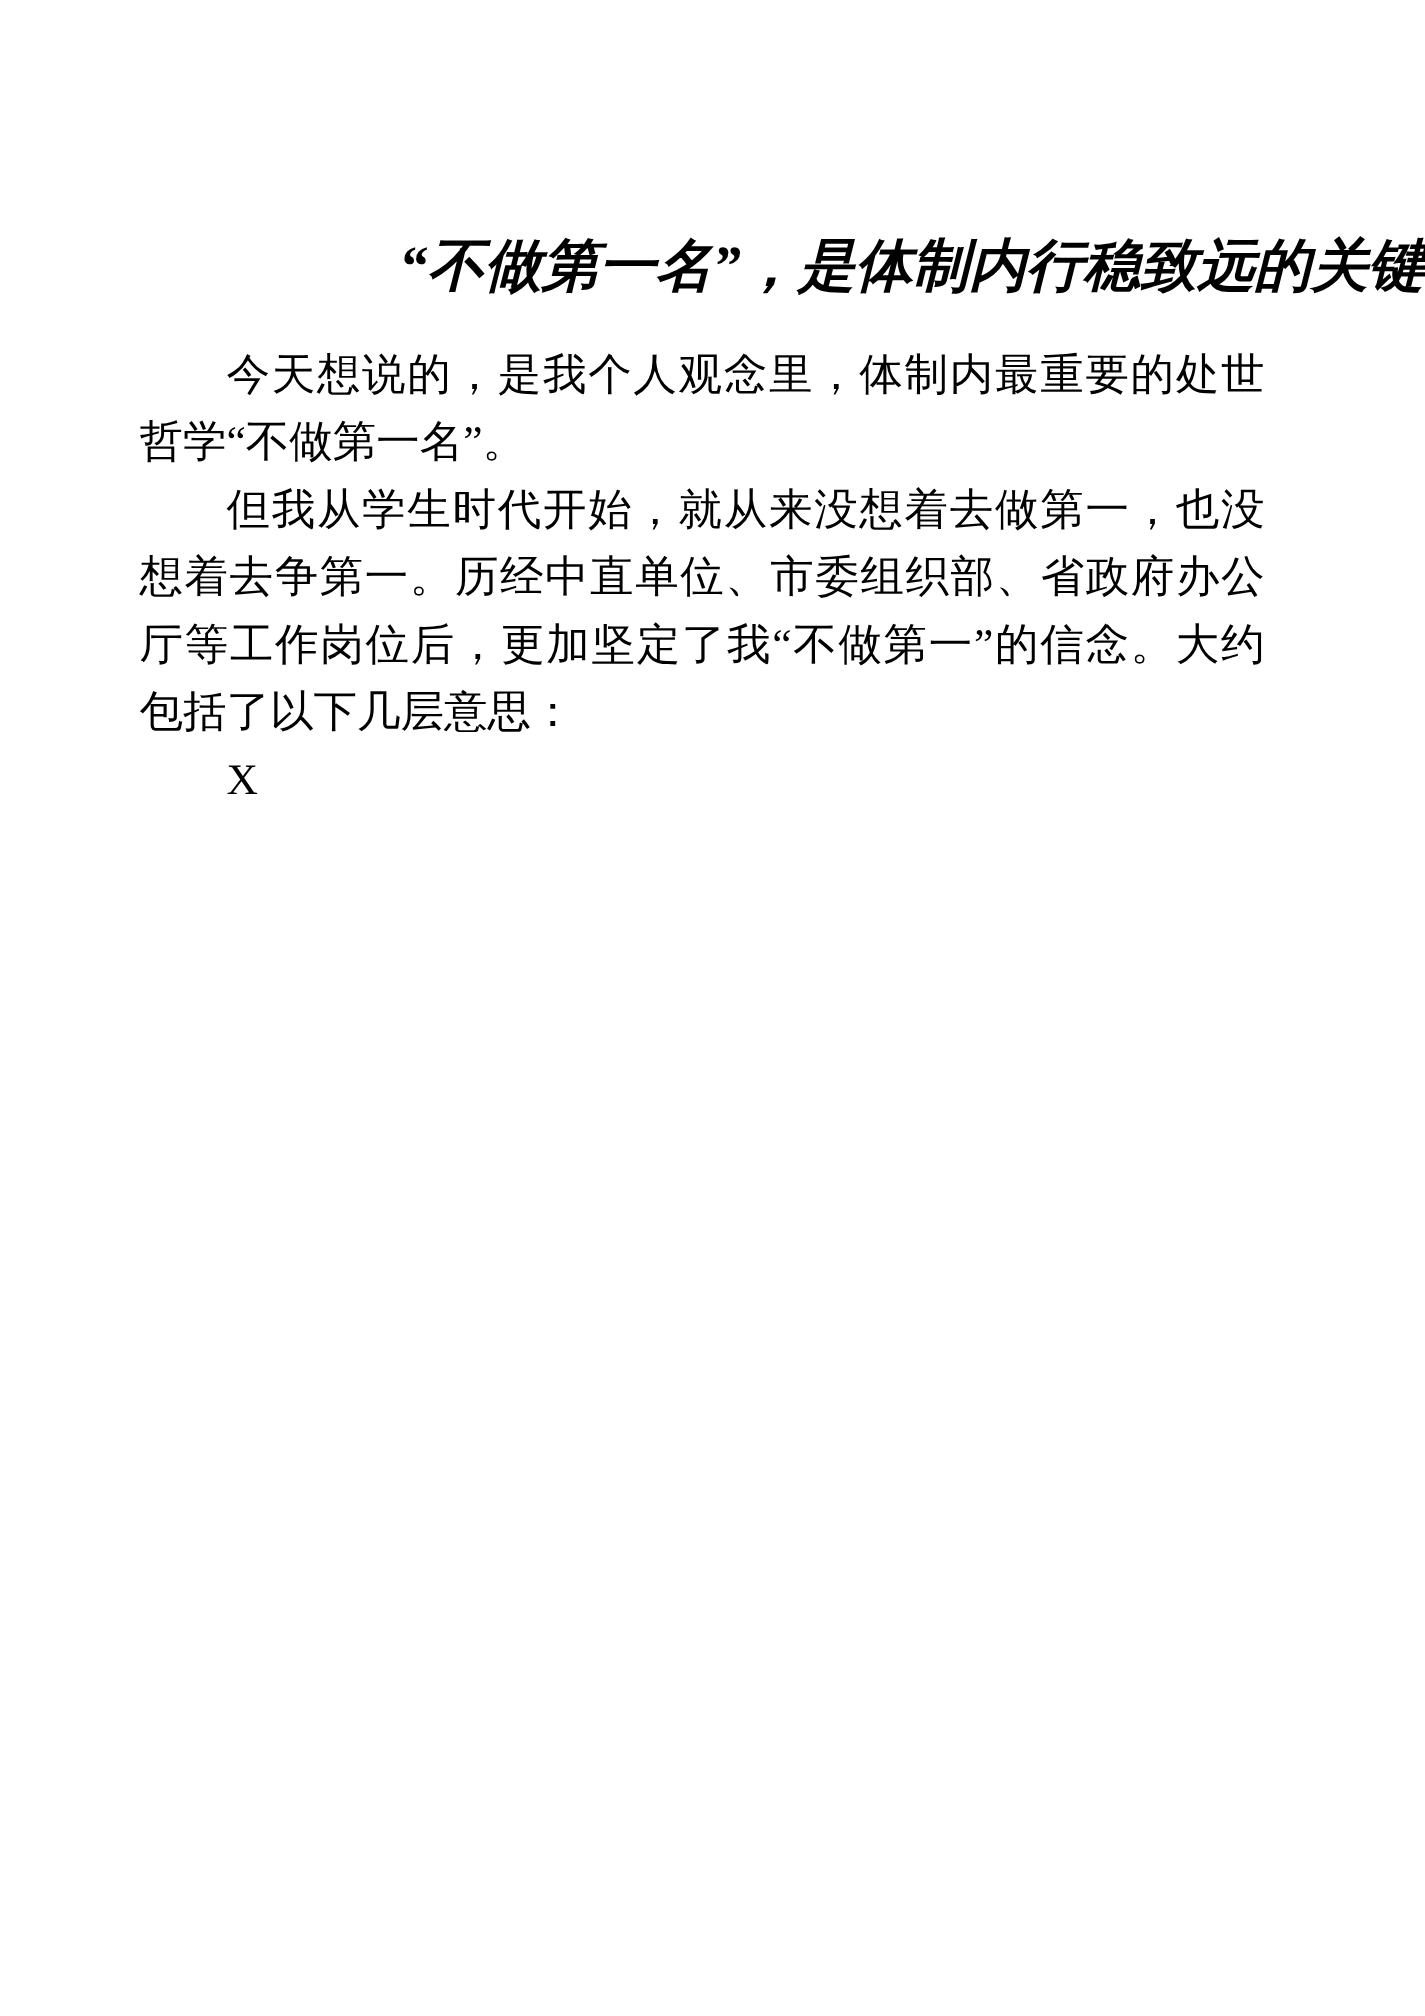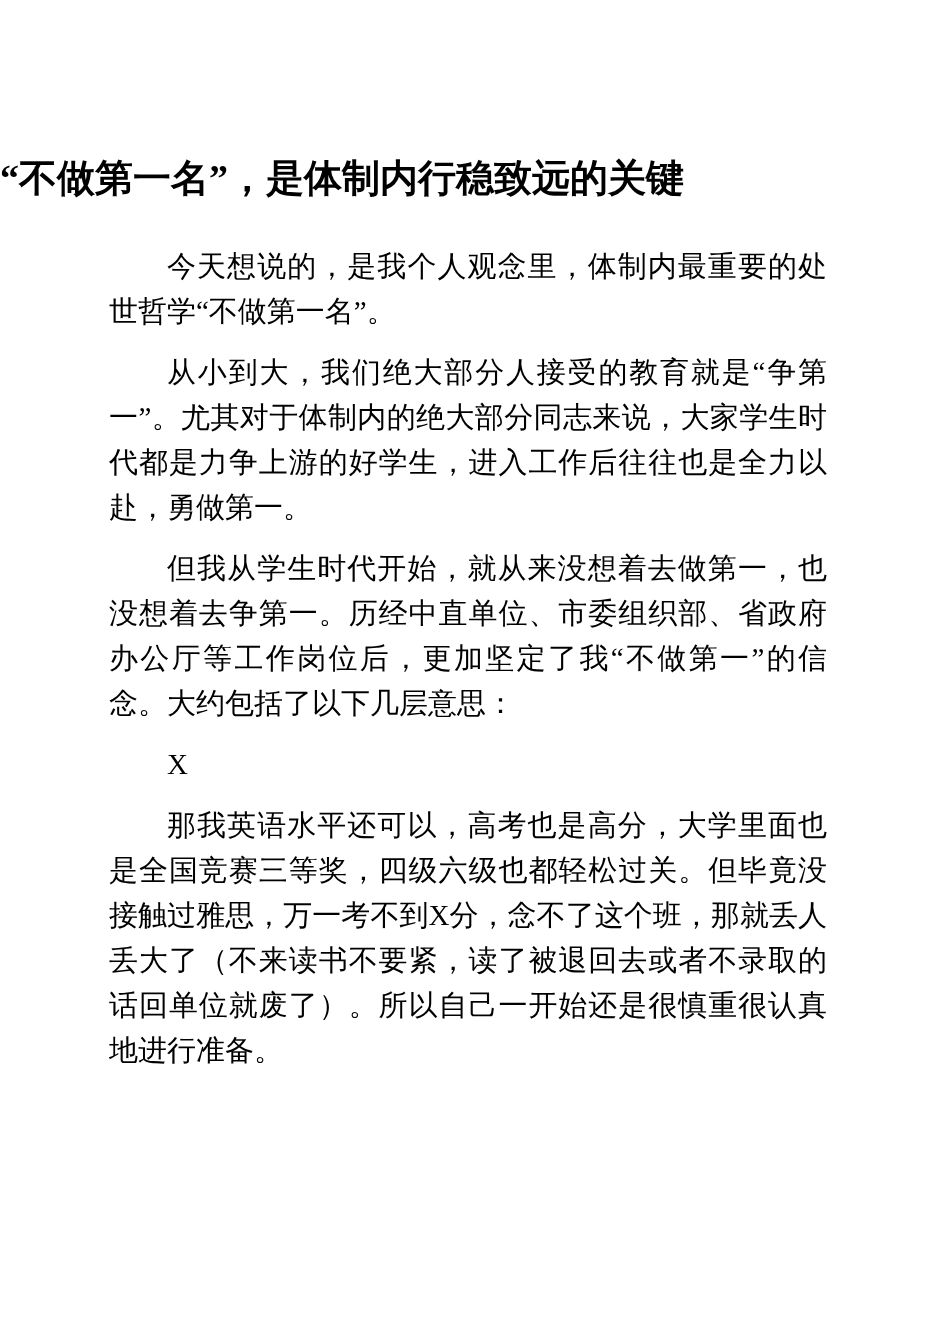--- a/index.html
+++ b/index.html
@@ -14,49 +14,48 @@
     background: #ffffff;
     color: #000000;
     font-family: "Liberation Serif", "DejaVu Serif", serif;
     overflow: hidden;
   }
   .doc-title {
     position: absolute;
     top: 130px;
     left: 0;
     width: 950px;
-    text-align: left;
+    text-align: right;
     font-size: 38px;
     line-height: 46px;
     font-weight: 700;
     letter-spacing: 0px;
     white-space: nowrap;
+    font-style: italic;
   }
   .doc-body {
     position: absolute;
     top: 228px;
     left: 93px;
     width: 750px;
     font-size: 29px;
     line-height: 45px;
     text-align: justify;
     text-justify: inter-ideograph;
   }
   .doc-body p {
-    margin: 16px;
+    margin: 0;
     padding: 0;
     text-indent: 2em;
   }
 </style>
 </head>
 <body>
 
 <div class="page">
   <h1 class="doc-title">“不做第一名”，是体制内行稳致远的关键</h1>
 
   <div class="doc-body">
     <p>今天想说的，是我个人观念里，体制内最重要的处世哲学“不做第一名”。</p>
-    <p>从小到大，我们绝大部分人接受的教育就是“争第一”。尤其对于体制内的绝大部分同志来说，大家学生时代都是力争上游的好学生，进入工作后往往也是全力以赴，勇做第一。</p>
     <p>但我从学生时代开始，就从来没想着去做第一，也没想着去争第一。历经中直单位、市委组织部、省政府办公厅等工作岗位后，更加坚定了我“不做第一”的信念。大约包括了以下几层意思：</p>
     <p>X</p>
-    <p>那我英语水平还可以，高考也是高分，大学里面也是全国竞赛三等奖，四级六级也都轻松过关。但毕竟没接触过雅思，万一考不到X分，念不了这个班，那就丢人丢大了（不来读书不要紧，读了被退回去或者不录取的话回单位就废了）。所以自己一开始还是很慎重很认真地进行准备。</p>
   </div>
 </div>
 
 </body></html>

